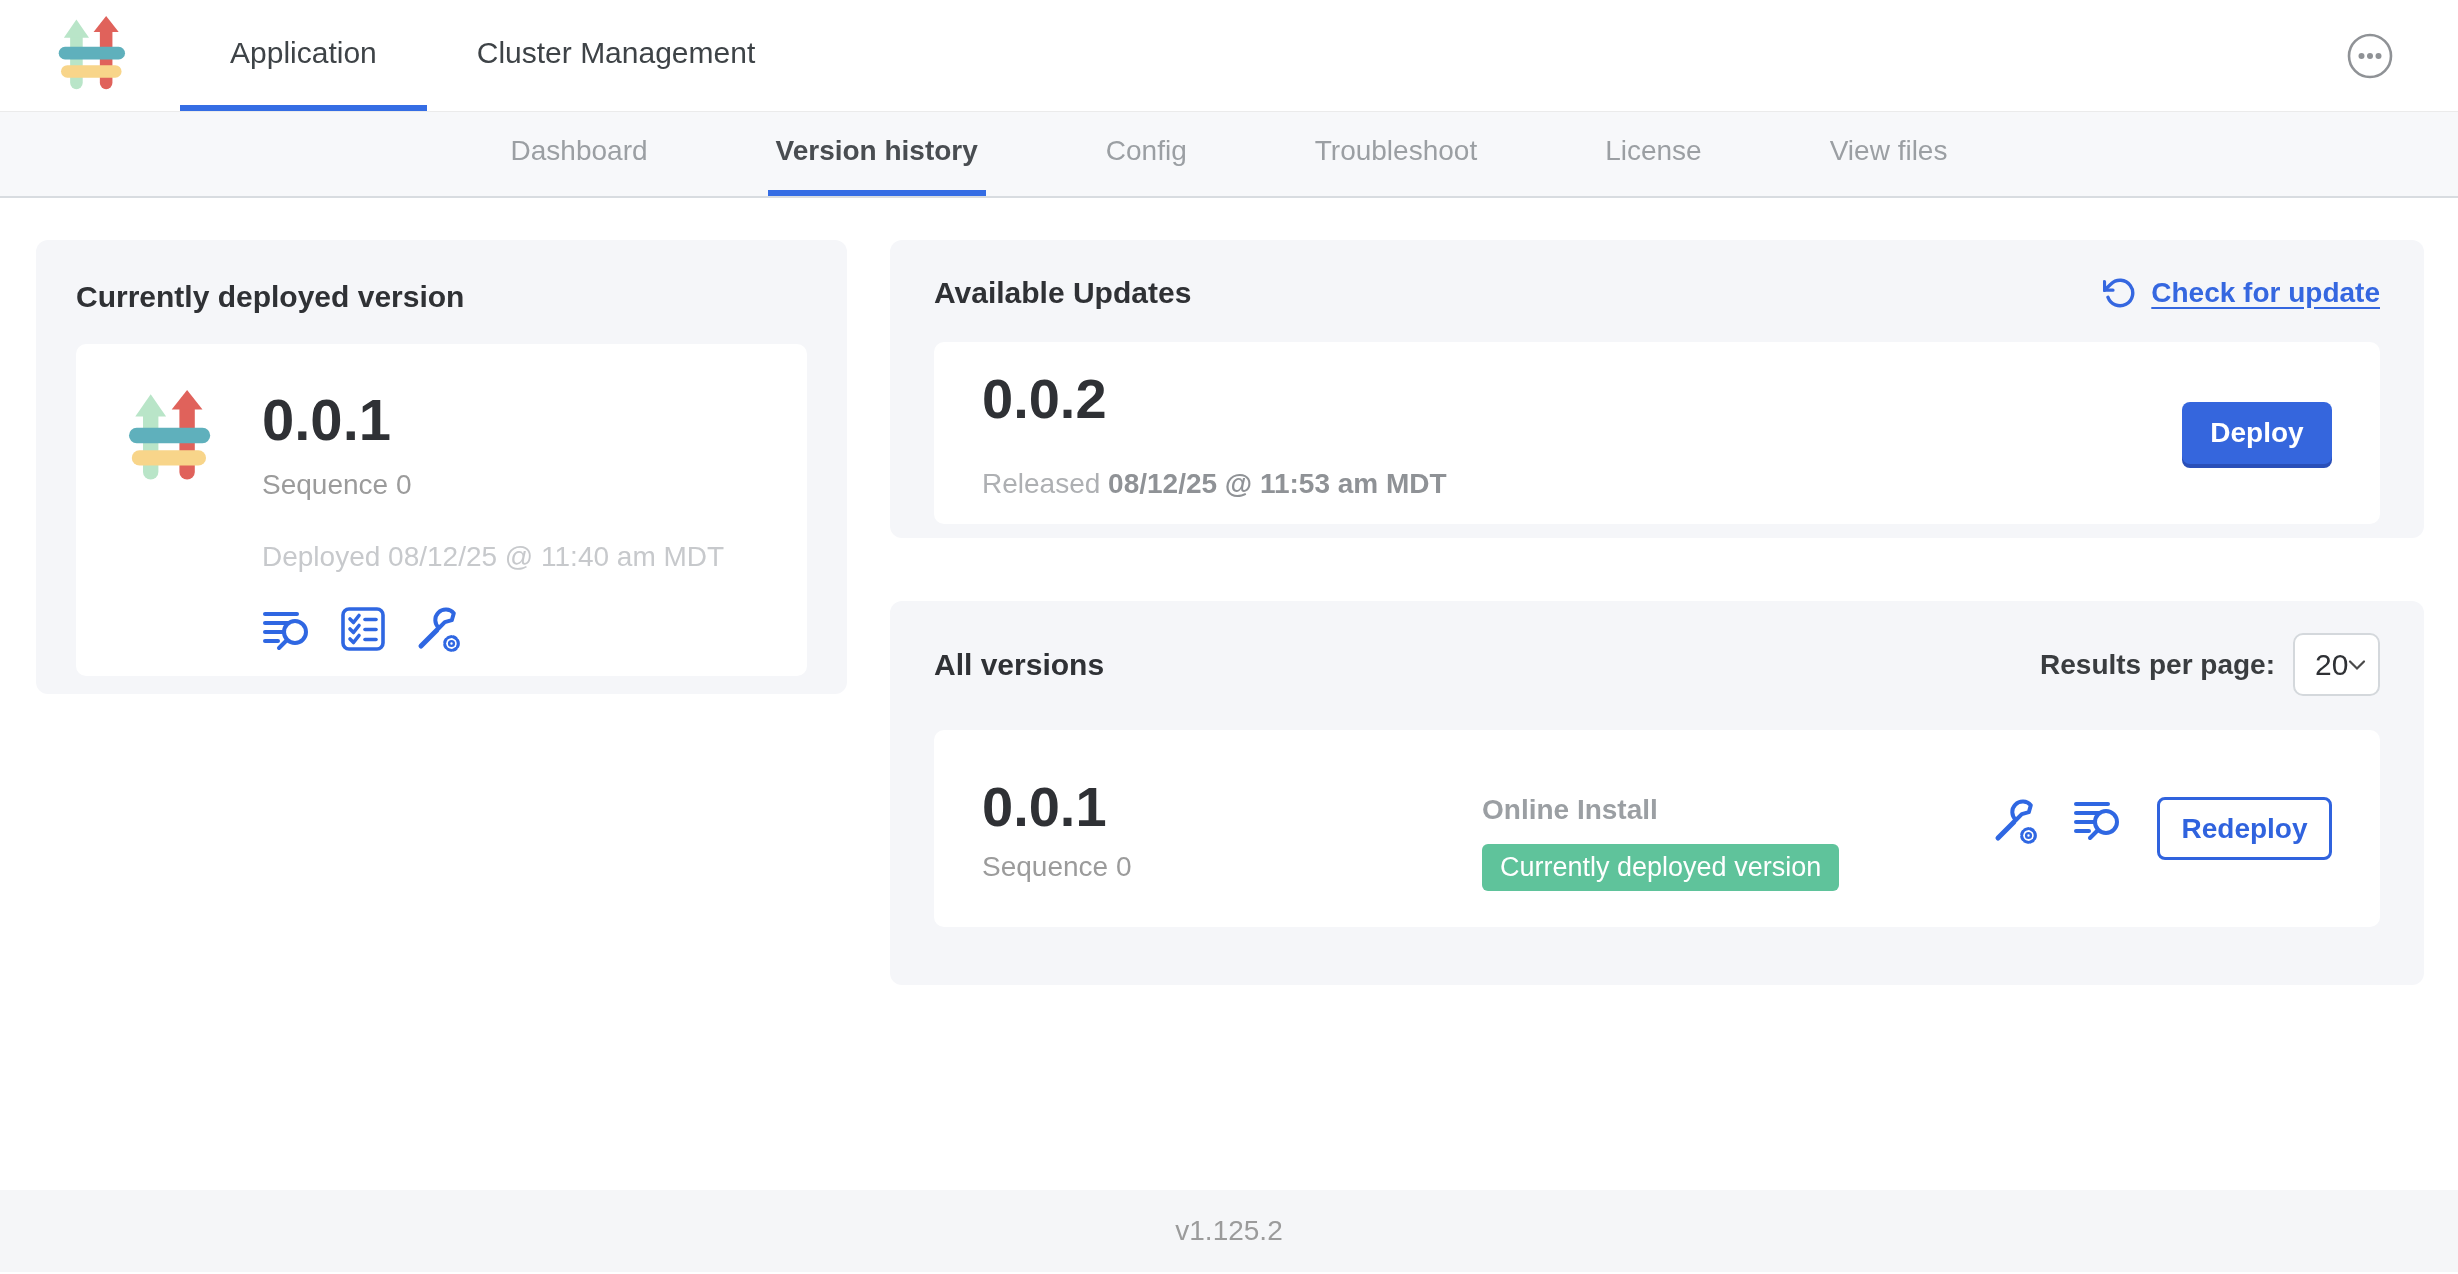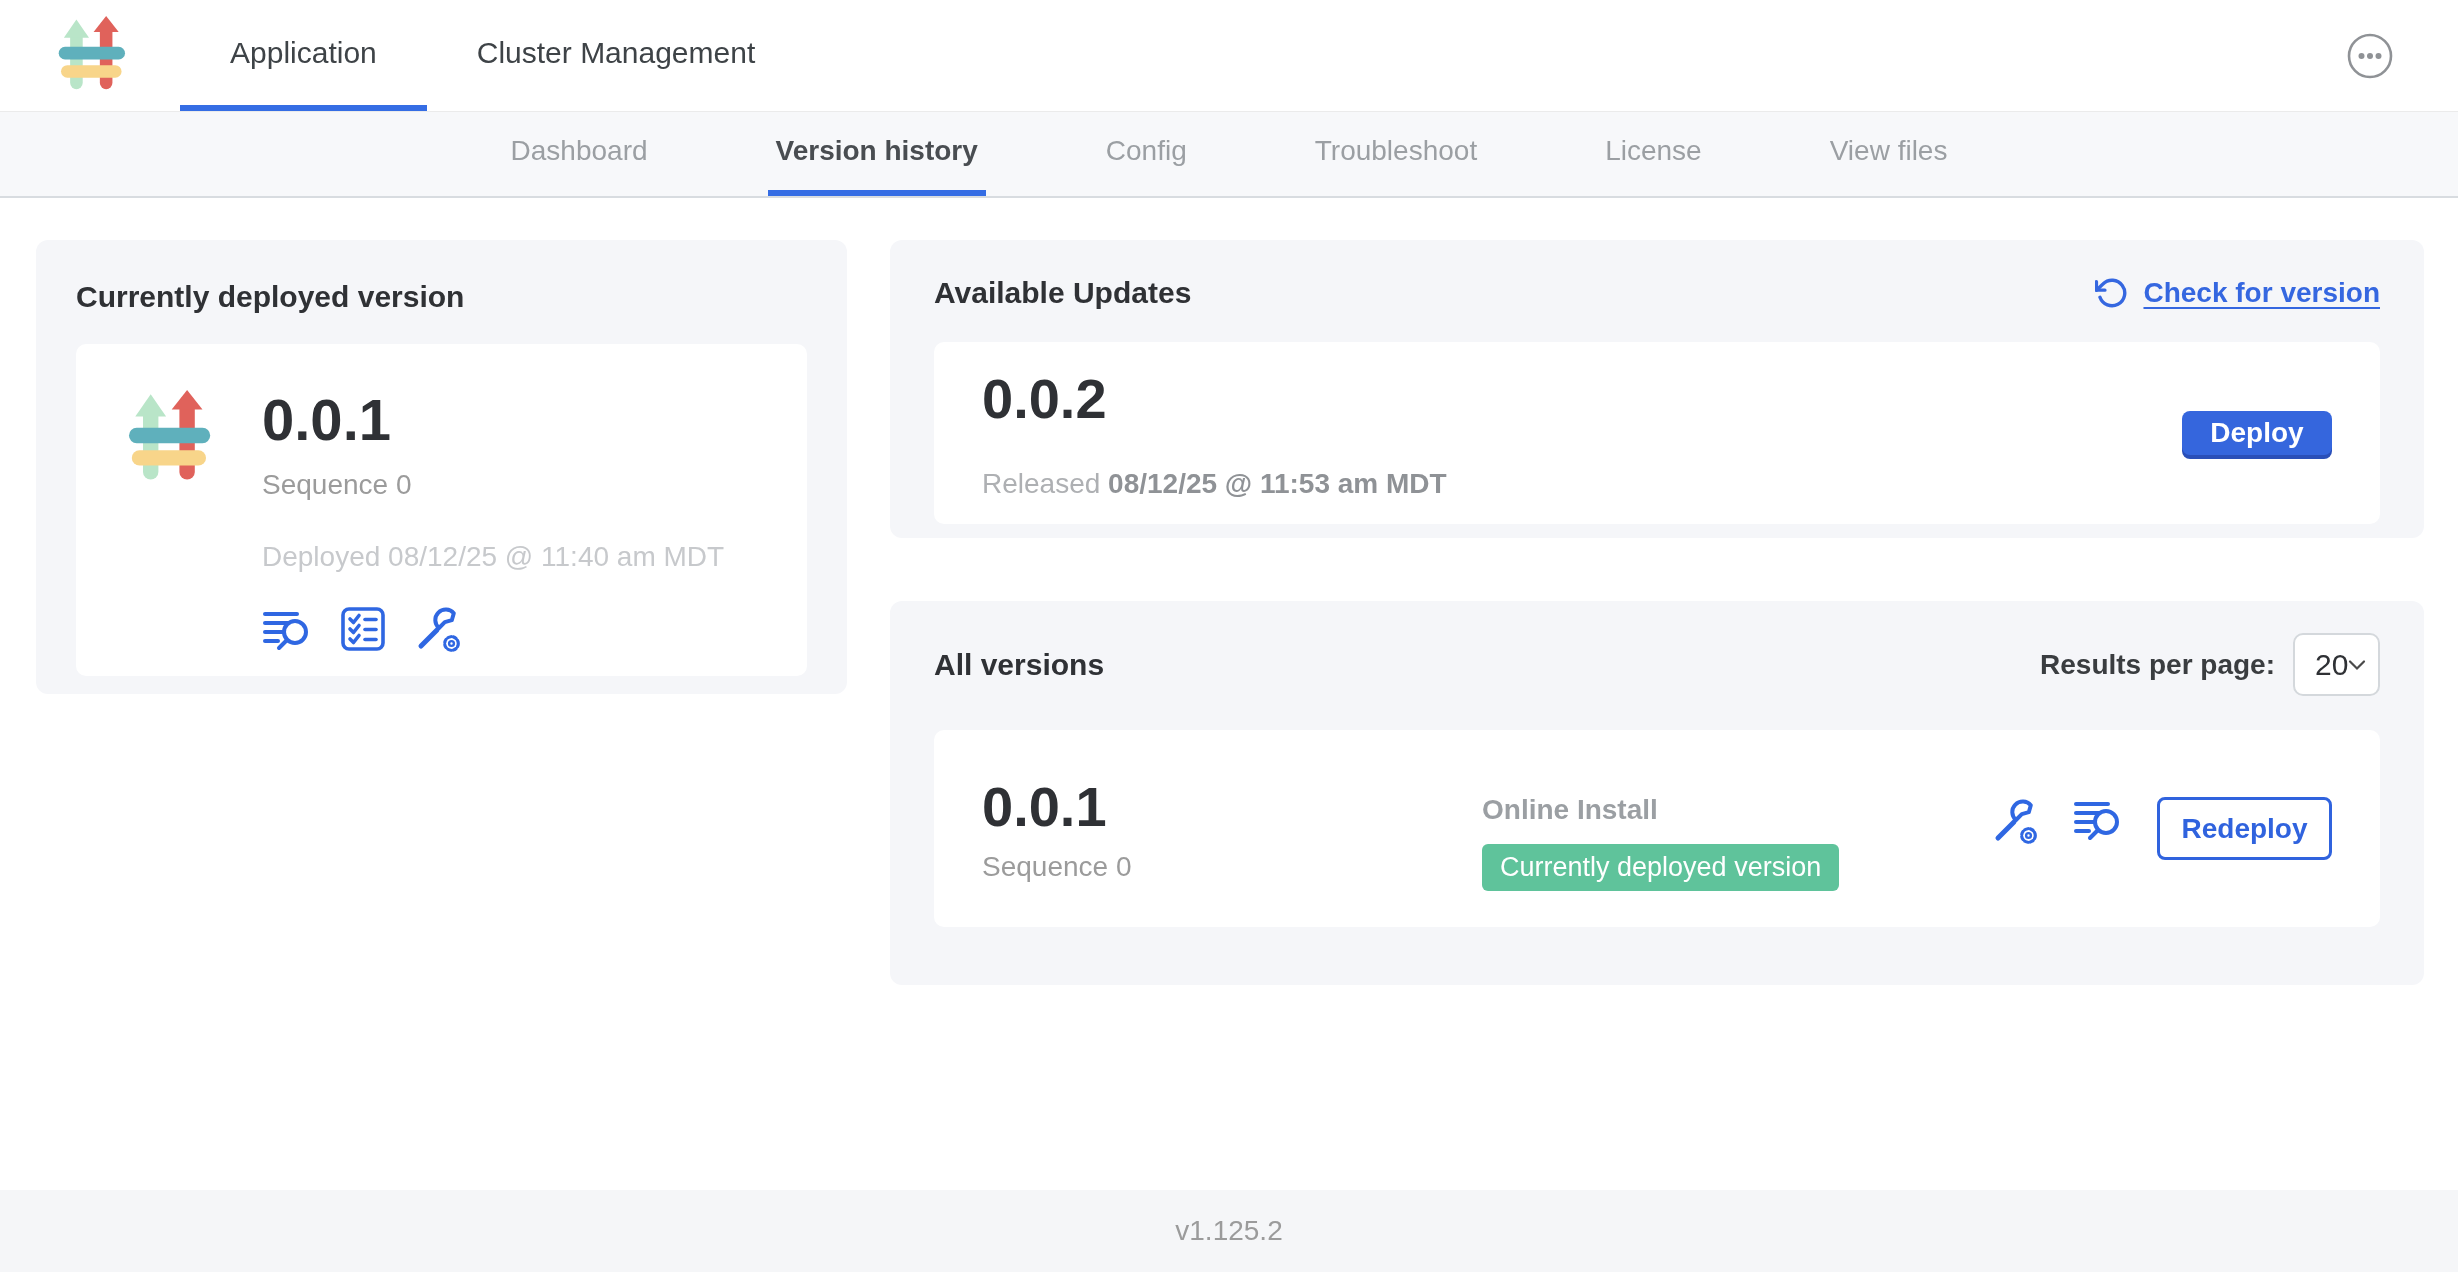--- a/index.html
+++ b/index.html
@@ -44,21 +44,21 @@
   .card.updates { left:890px; top:42px; width:1534px; height:298px; padding:36px 44px; }
   .flex-head { display:flex; justify-content:space-between; align-items:center; }
   .check-link { display:flex; align-items:center; gap:14px; color:#3567e0; font-size:28px;
                 font-weight:600; cursor:pointer; background:none; border:none; font-family:inherit; }
   .check-link .lbl { text-decoration:underline; text-underline-offset:5px; }
   .updates .inner { margin-top:32px; background:#fff; border-radius:10px; height:182px;
                     padding:0 48px; display:flex; align-items:center; justify-content:space-between; }
   .released { margin-top:37px; font-size:28px; color:#aeb0b3; }
   .released b { color:#8f9296; font-weight:700; }
   .btn-primary { background:#3566dd; color:#fff; font-size:28px; font-weight:700; border:none;
-                 border-radius:8px; width:150px; height:44px; box-shadow:0 4px 0 #2a4fb8;
+                 border-radius:8px; width:150px; height:62px; box-shadow:0 4px 0 #2a4fb8;
                  cursor:pointer; font-family:inherit; }
 
   .card.versions { left:890px; top:403px; width:1534px; height:384px; padding:32px 44px; }
   .rpp { display:flex; align-items:center; gap:18px; }
   .rpp-label { font-size:28px; font-weight:600; color:#3a3d40; }
   .select-wrap { position:relative; }
   .rpp-select { appearance:none; -webkit-appearance:none; width:87px; height:63px; background:#fff;
                 border:2px solid #d4d8dc; border-radius:10px; font-size:30px; color:#2f3135;
                 padding:0 0 0 20px; font-family:inherit; cursor:pointer; }
   .select-wrap svg { position:absolute; right:14px; top:50%; transform:translateY(-50%);
@@ -201,21 +201,21 @@
     <section class="card updates">
       <div class="flex-head">
         <h2 class="card-title">Available Updates</h2>
         <button class="check-link">
           <span style="display:flex;">
             <svg width="34" height="34" viewBox="0 0 24 24" fill="none" stroke="#3567e0" stroke-width="2.4" stroke-linecap="round" stroke-linejoin="round">
               <polyline points="1 4 1 10 7 10"></polyline>
               <path d="M3.51 15a9 9 0 1 0 2.13-9.36L1 10"></path>
             </svg>
           </span>
-          <span class="lbl">Check for version</span>
+          <span class="lbl">Check for update</span>
         </button>
       </div>
       <div class="inner">
         <div>
           <div class="version-big" style="font-size:56px;">0.0.2</div>
           <div class="released">
             <span>Released</span>
             <b>08/12/25 @ 11:53 am MDT</b>
           </div>
         </div>

